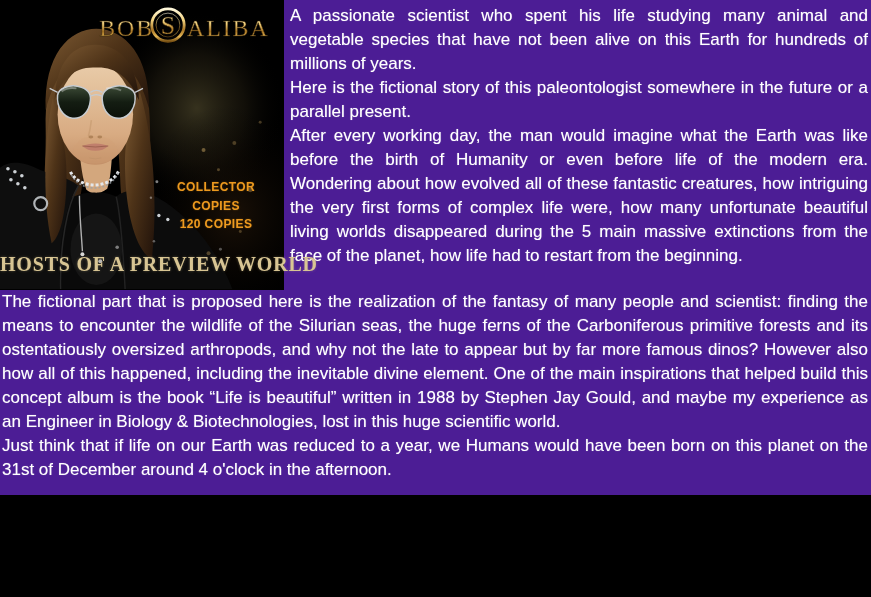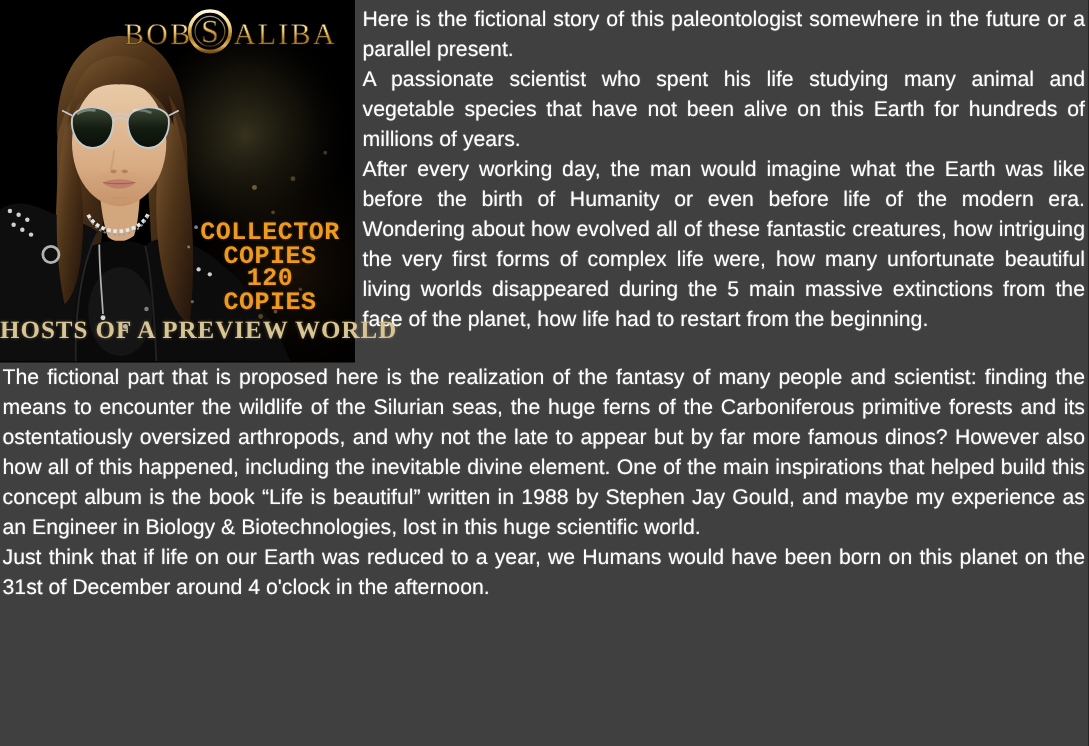--- a/index.html
+++ b/index.html
@@ -1,38 +1,38 @@
 <!DOCTYPE html>
 <html><head>
 <meta charset="utf-8">
 <style>
   html, body { margin: 0; padding: 0; background: #000; }
   .page {
     position: relative;
-    width: 871px; height: 597px;
+    width: 871px; height: 495px;
     overflow: hidden;
-    background: #404040;
+    background: #4c1d95;
     font-family: "Liberation Sans", sans-serif;
   }
   .top-row { display: flex; align-items: flex-start; }
   .cover {
     position: relative;
     flex: 0 0 284px;
     width: 284px; height: 290px;
     background: #000;
   }
   .portrait { display: block; width: 284px; height: 290px; }
   .logo-wrap { position: absolute; top: 5px; right: 3px; width: 186px; height: 42px; }
   .badge {
     position: absolute; top: 178px; left: 160px; width: 112px;
     text-align: center;
     color: #ED9A1F;
-    font-family: Liberation Mono, monospace;
+    font-family: Liberation Sans, sans-serif;
     font-weight: bold;
-    font-size: 20px;
+    font-size: 12px;
     line-height: 18.5px;
     letter-spacing: 0.4px;
     text-shadow: 0 0 2px rgba(237,154,31,0.35);
   }
   .album-title {
     position: absolute; bottom: 14px; left: 0; width: 100%;
     text-align: center;
     color: #D8C593;
     font-family: "Liberation Serif", serif;
     font-weight: 600;
@@ -190,22 +190,22 @@
       <div class="badge">
         <div>COLLECTOR</div>
         <div>COPIES</div>
         <div>120 COPIES</div>
       </div>
 
       <div class="album-title">HOSTS OF A PREVIEW WORLD</div>
     </div>
 
     <div class="intro story-text">
+      <p>A passionate scientist who spent his life studying many animal and vegetable species that have not been alive on this Earth for hundreds of millions of years.</p>
       <p>Here is the fictional story of this paleontologist somewhere in the future or a parallel present.</p>
-      <p>A passionate scientist who spent his life studying many animal and vegetable species that have not been alive on this Earth for hundreds of millions of years.</p>
       <p>After every working day, the man would imagine what the Earth was like before the birth of Humanity or even before life of the modern era. Wondering about how evolved all of these fantastic creatures, how intriguing the very first forms of complex life were, how many unfortunate beautiful living worlds disappeared during the 5 main massive extinctions from the face of the planet, how life had to restart from the beginning.</p>
     </div>
   </div>
 
   <div class="body-text story-text">
     <p>The fictional part that is proposed here is the realization of the fantasy of many people and scientist: finding the means to encounter the wildlife of the Silurian seas, the huge ferns of the Carboniferous primitive forests and its ostentatiously oversized arthropods, and why not the late to appear but by far more famous dinos? However also how all of this happened, including the inevitable divine element. One of the main inspirations that helped build this concept album is the book “Life is beautiful” written in 1988 by Stephen Jay Gould, and maybe my experience as an Engineer in Biology &amp; Biotechnologies, lost in this huge scientific world.</p>
     <p>Just think that if life on our Earth was reduced to a year, we Humans would have been born on this planet on the 31st of December around 4 o'clock in the afternoon.</p>
   </div>
 </div>
 

